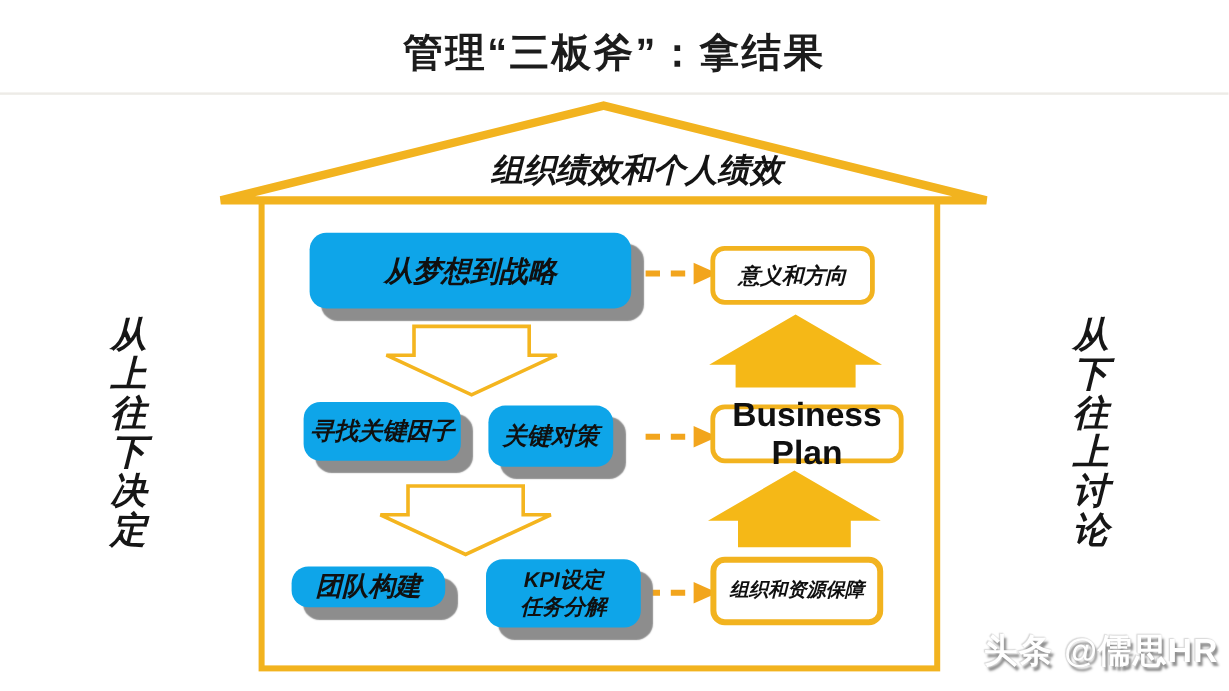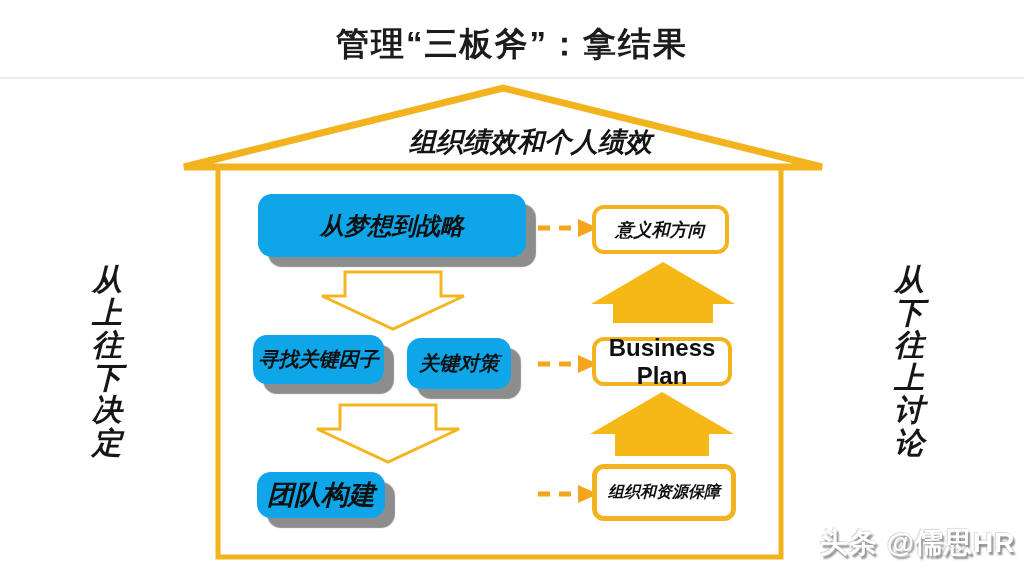--- a/index.html
+++ b/index.html
@@ -31,24 +31,24 @@
     font-weight:bold;font-style:italic;color:#101010;
   }
   .wbox{
     position:absolute;background:#fff;border:4px solid #F2B31F;border-radius:12px;
     display:flex;align-items:center;justify-content:center;text-align:center;
     font-weight:bold;font-style:italic;color:#101010;box-sizing:border-box;
   }
   .b-dream{left:258px;top:194px;width:268px;height:63px;font-size:24px;}
   .b-factor{left:253px;top:335px;width:131px;height:49px;font-size:20px;border-radius:14px;}
   .b-counter{left:407px;top:338px;width:104px;height:51px;font-size:20px;}
-  .b-team{left:257px;top:472px;width:128px;height:46px;font-size:27px;}
+  .b-team{left:243px;top:472px;width:128px;height:34px;font-size:22px;}
   .b-kpi{left:405px;top:466px;width:129px;height:57px;font-size:18px;line-height:1.25;white-space:pre-line;}
   .w-meaning{left:592px;top:205px;width:137px;height:49px;font-size:18px;}
-  .w-bp{left:592px;top:337px;width:140px;height:49px;font-size:24px;font-style:normal;}
+  .w-bp{left:592px;top:337px;width:161px;height:49px;font-size:28px;font-style:normal;}
   .w-org{left:592px;top:464px;width:144px;height:57px;font-size:16px;border-width:5px;}
   .watermark{
     position:absolute;left:820px;top:524px;font-size:28px;font-weight:bold;color:#ffffff;
     text-shadow:2px 3px 2px #8e8e8e,-1px -1px 1px #d8d8d8,0 0 1px #bdbdbd;
     letter-spacing:1px;white-space:nowrap;
   }
 </style>
 </head>
 <body>
 
@@ -85,17 +85,19 @@
   <div class="side-label right">从下往上讨论</div>
 
   <div class="ybox b-dream">从梦想到战略</div>
   <div class="wbox w-meaning">意义和方向</div>
 
   <div class="ybox b-factor">寻找关键因子</div>
   <div class="ybox b-counter">关键对策</div>
   <div class="wbox w-bp">Business Plan</div>
 
   <div class="ybox b-team">团队构建</div>
+  <div class="ybox b-kpi">KPI设定
+任务分解</div>
   <div class="wbox w-org">组织和资源保障</div>
 
   <div class="watermark">头条 @儒思HR</div>
 
 </div>
 
 </body></html>

